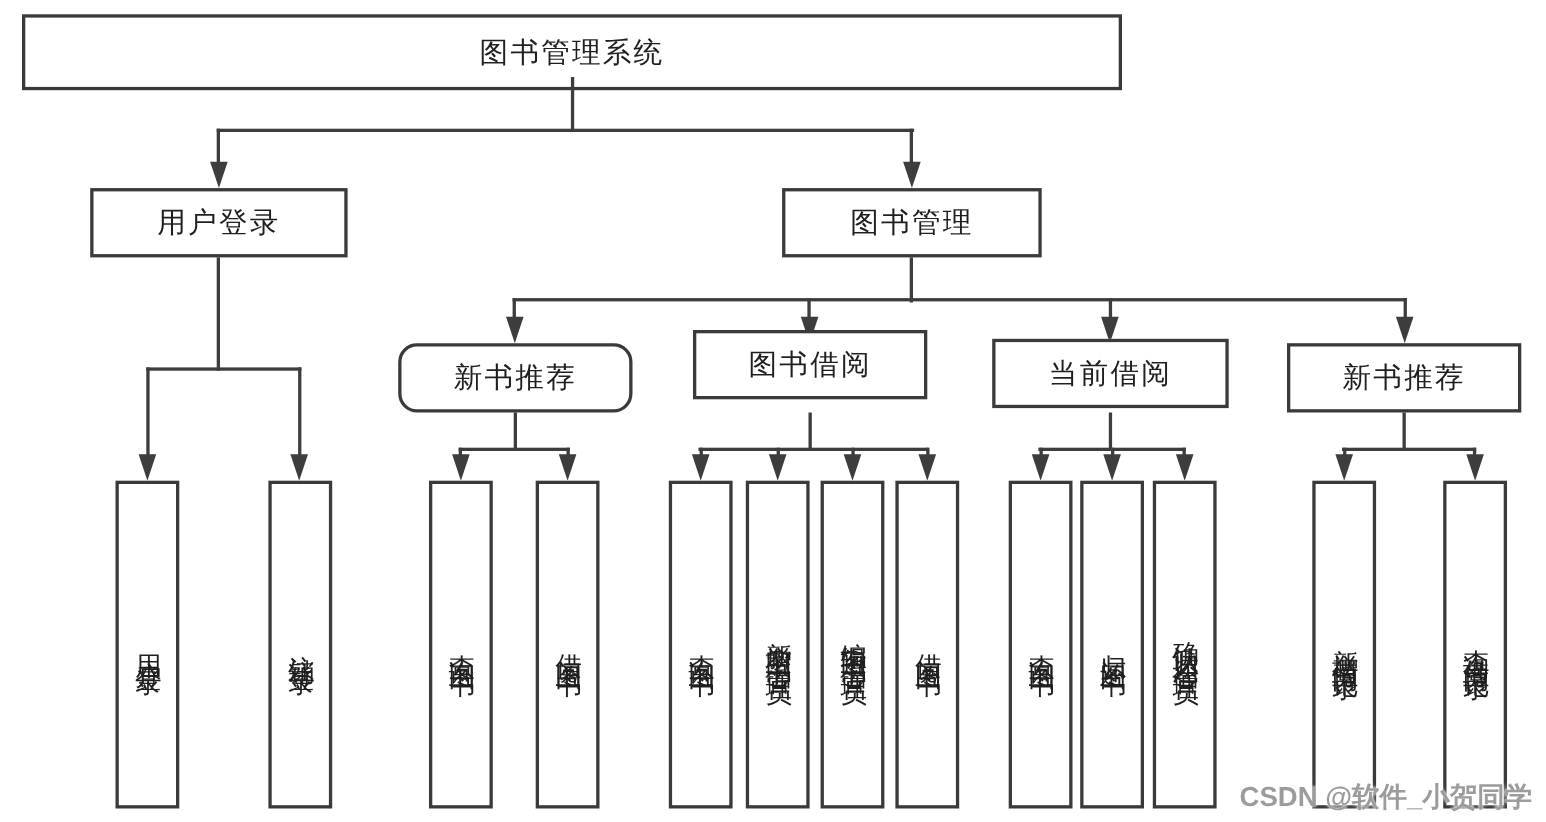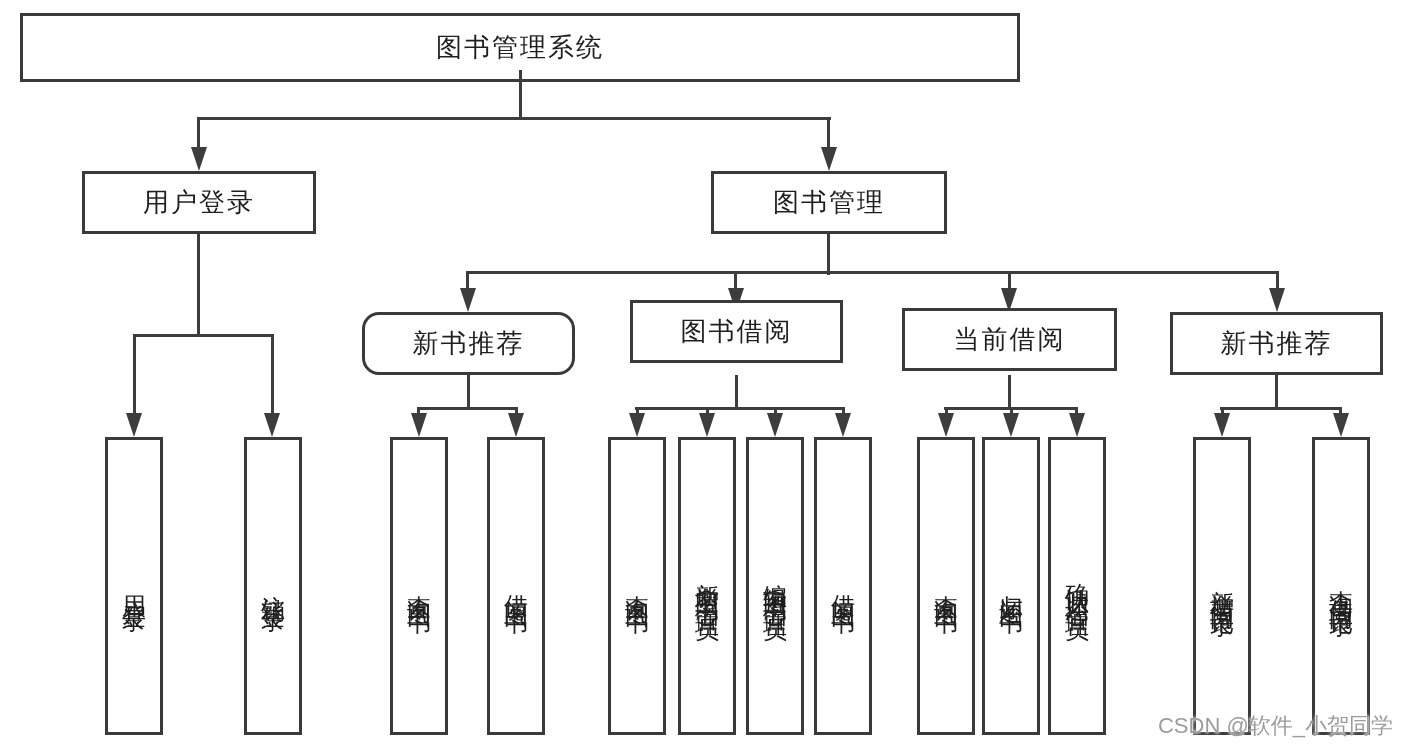--- a/index.html
+++ b/index.html
@@ -22,23 +22,23 @@
     line-height:1; letter-spacing:5px;
   }
   .line{ position:absolute; background:var(--line); }
   .arrow{
     position:absolute; width:0; height:0;
     border-left:8px solid transparent; border-right:8px solid transparent;
     border-top:24px solid var(--line);
   }
   .watermark{
     position:absolute; right:12px; bottom:6px;
-    font-size:22px; color:var(--watermark);
+    font-size:25px; color:var(--watermark);
     text-shadow:0 0 2px #ffffff, 0 0 4px #ffffff;
-    white-space:nowrap; z-index:5;
+    white-space:nowrap; z-index:5;font-weight:bold;
   }
 </style>
 </head>
 <body>
 
 <div class="stage">
 
   <div class="box" style="left:20px;top:13px;width:1000px;height:69px;">
     <span>图书管理系统</span>
   </div>

